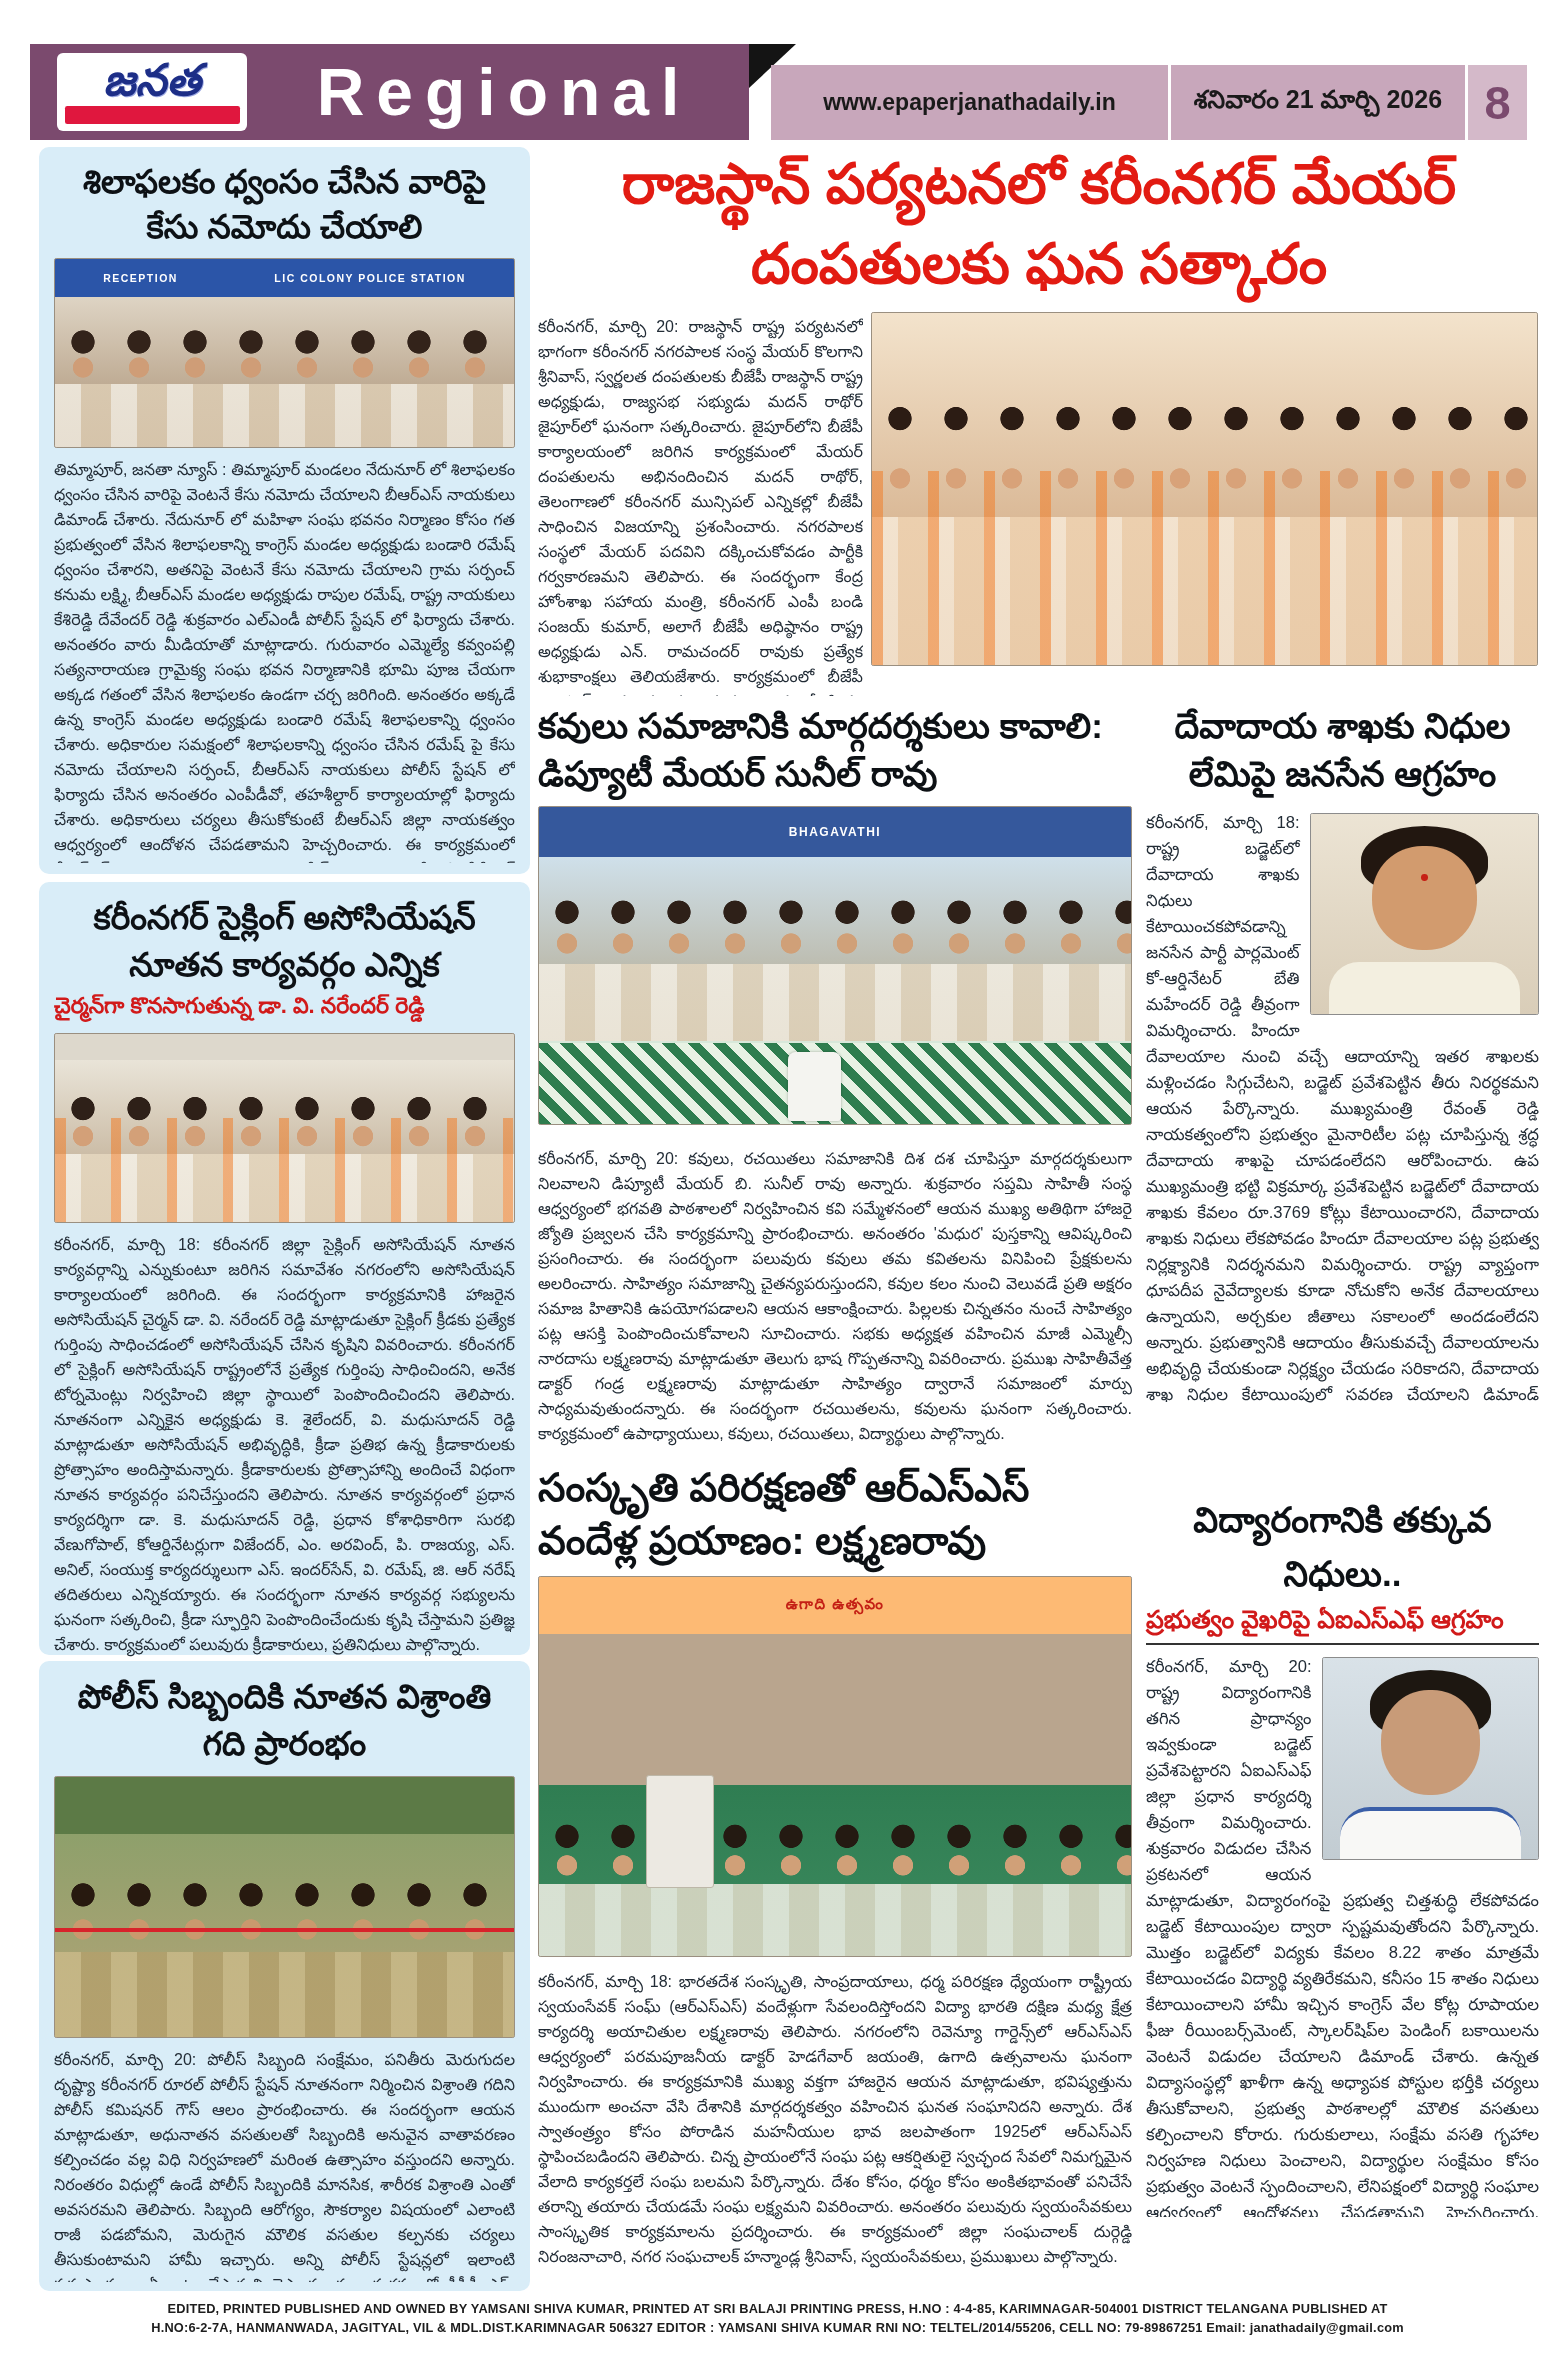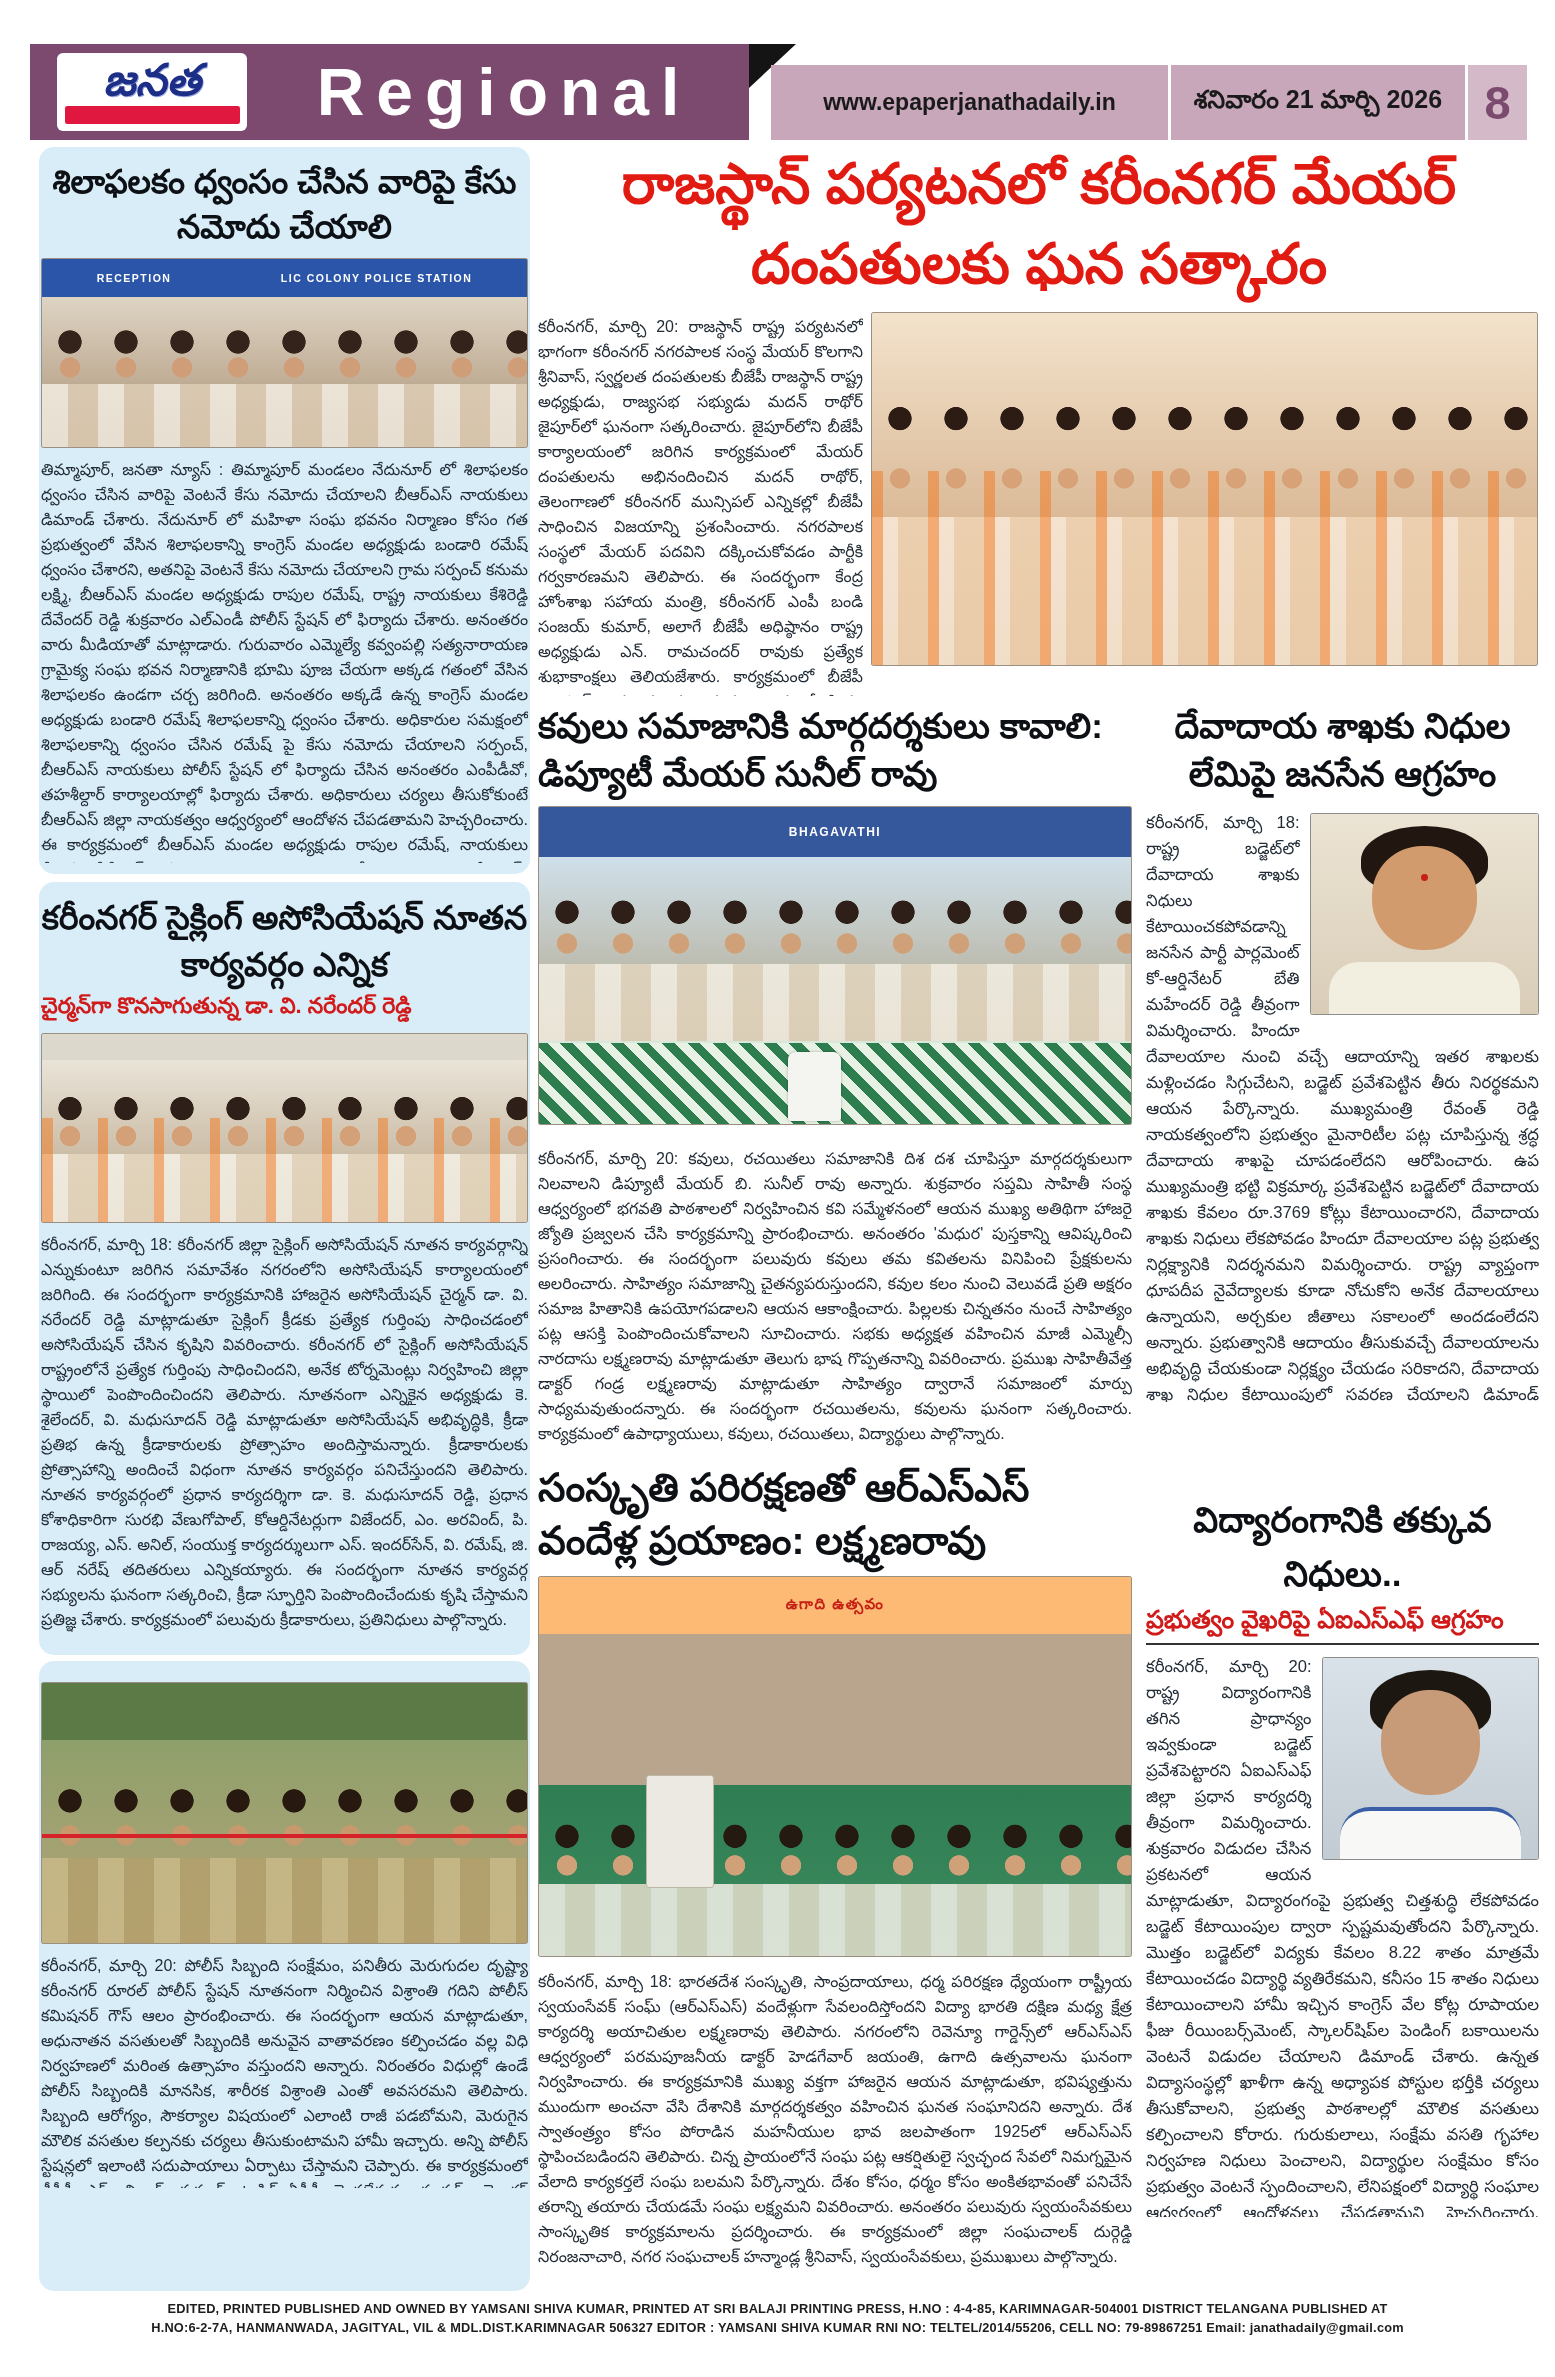--- a/index.html
+++ b/index.html
@@ -17,21 +17,21 @@
             font-size:66px;font-weight:bold;color:#fff;letter-spacing:12px;line-height:81px}
   .wedge{position:absolute;left:719px;top:0;width:47px;height:44px;background:#141414;
          clip-path:polygon(0 0,100% 0,0 100%)}
   .info-bar{position:absolute;left:741px;top:21px;width:756px;height:75px;background:#c8a7bb;display:flex;align-items:stretch}
   .info-cell{display:flex;align-items:center;justify-content:center;color:#1a1a1a}
   .cell-site{flex:1.35;border-right:3.8px solid #fff;font-size:23px;font-weight:bold}
   .cell-date{flex:1;border-right:3.8px solid #fff;font-size:25px;font-weight:bold}
   .cell-page{width:59px;font-size:47px;font-weight:bold;color:#7b4a6e;background:#d4b9c9}
 
   
-  .tint{position:absolute;background:#d9edf8;border-radius:15px;padding:12px 2px}
+  .tint{position:absolute;background:#d9edf8;border-radius:10px;padding:12px 15px}
   .hl{font-weight:bold;color:#0d1115;text-align:center}
   .hl-left{text-align:left}
   .sub-red{font-weight:bold;color:#d11a1a;}
   .body-txt{font-size:16px;line-height:25px;text-align:justify;color:#222c36;overflow:hidden}
   .rule{height:2.3px;background:#333;margin:7.5px 0 9px}
 
   
   .photo{position:relative;overflow:hidden;border:0.8px solid #9a8f80;background:#b9a58e;border-radius:2.3px}
   .strip{position:absolute;left:0;right:0;top:0;display:flex;align-items:center;justify-content:space-around;
          color:#fff;font-weight:bold;letter-spacing:1.5px}
@@ -148,20 +148,21 @@
     <div class="sub-red">చైర్మన్‌గా కొనసాగుతున్న డా. వి. నరేందర్ రెడ్డి</div>
     <div class="photo" style="--hair:#2e2018;--skin:#d3a078;--bg1:#e9e4d8;--bg2:#b7a184;--shirt1:#f6f2e8;--shirt2:#e6d8c0">
       <div class="strip" style="height:14%;background:#ddd8cc"></div>
       <div class="crowd" style="top:14%"></div>
       <div class="scarves"></div>
     </div>
     <div class="body-txt">కరీంనగర్, మార్చి 18: కరీంనగర్ జిల్లా సైక్లింగ్ అసోసియేషన్ నూతన కార్యవర్గాన్ని ఎన్నుకుంటూ జరిగిన సమావేశం నగరంలోని అసోసియేషన్ కార్యాలయంలో జరిగింది. ఈ సందర్భంగా కార్యక్రమానికి హాజరైన అసోసియేషన్ చైర్మన్ డా. వి. నరేందర్ రెడ్డి మాట్లాడుతూ సైక్లింగ్ క్రీడకు ప్రత్యేక గుర్తింపు సాధించడంలో అసోసియేషన్ చేసిన కృషిని వివరించారు. కరీంనగర్ లో సైక్లింగ్ అసోసియేషన్ రాష్ట్రంలోనే ప్రత్యేక గుర్తింపు సాధించిందని, అనేక టోర్నమెంట్లు నిర్వహించి జిల్లా స్థాయిలో పెంపొందించిందని తెలిపారు. నూతనంగా ఎన్నికైన అధ్యక్షుడు కె. శైలేందర్, వి. మధుసూదన్ రెడ్డి మాట్లాడుతూ అసోసియేషన్ అభివృద్ధికి, క్రీడా ప్రతిభ ఉన్న క్రీడాకారులకు ప్రోత్సాహం అందిస్తామన్నారు. క్రీడాకారులకు ప్రోత్సాహాన్ని అందించే విధంగా నూతన కార్యవర్గం పనిచేస్తుందని తెలిపారు. నూతన కార్యవర్గంలో ప్రధాన కార్యదర్శిగా డా. కె. మధుసూదన్ రెడ్డి, ప్రధాన కోశాధికారిగా సురభి వేణుగోపాల్, కోఆర్డినేటర్లుగా విజేందర్, ఎం. అరవింద్, పి. రాజయ్య, ఎస్. అనిల్, సంయుక్త కార్యదర్శులుగా ఎస్. ఇందర్‌సేన్, వి. రమేష్, జి. ఆర్ నరేష్ తదితరులు ఎన్నికయ్యారు. ఈ సందర్భంగా నూతన కార్యవర్గ సభ్యులను ఘనంగా సత్కరించి, క్రీడా స్ఫూర్తిని పెంపొందించేందుకు కృషి చేస్తామని ప్రతిజ్ఞ చేశారు. కార్యక్రమంలో పలువురు క్రీడాకారులు, ప్రతినిధులు పాల్గొన్నారు.</div>
   </div>
 
   <div class="tint art3">
+    <div class="hl">పోలీస్ సిబ్బందికి నూతన విశ్రాంతి గది ప్రారంభం</div>
     <div class="photo" style="--hair:#27190f;--skin:#c9996e;--bg1:#8ea06b;--bg2:#b6a478;--shirt1:#c9b988;--shirt2:#b3a06c">
       <div class="strip" style="height:22%;background:#5c7a46"></div>
       <div class="crowd" style="top:22%"></div>
       <div class="ribbon"></div>
     </div>
     <div class="body-txt">కరీంనగర్, మార్చి 20: పోలీస్ సిబ్బంది సంక్షేమం, పనితీరు మెరుగుదల దృష్ట్యా కరీంనగర్ రూరల్ పోలీస్ స్టేషన్ నూతనంగా నిర్మించిన విశ్రాంతి గదిని పోలీస్ కమిషనర్ గౌస్ ఆలం ప్రారంభించారు. ఈ సందర్భంగా ఆయన మాట్లాడుతూ, అధునాతన వసతులతో సిబ్బందికి అనువైన వాతావరణం కల్పించడం వల్ల విధి నిర్వహణలో మరింత ఉత్సాహం వస్తుందని అన్నారు. నిరంతరం విధుల్లో ఉండే పోలీస్ సిబ్బందికి మానసిక, శారీరక విశ్రాంతి ఎంతో అవసరమని తెలిపారు. సిబ్బంది ఆరోగ్యం, సౌకర్యాల విషయంలో ఎలాంటి రాజీ పడబోమని, మెరుగైన మౌలిక వసతుల కల్పనకు చర్యలు తీసుకుంటామని హామీ ఇచ్చారు. అన్ని పోలీస్ స్టేషన్లలో ఇలాంటి సదుపాయాలు ఏర్పాటు చేస్తామని చెప్పారు. ఈ కార్యక్రమంలో డీసీపీ ఎస్. విజయ్ కుమార్, ట్రాఫిక్ ఏసీపీ వెంకటేశ్వర్లు, రూరల్ ఇన్స్పెక్టర్ నిరంజన్ రెడ్డి, ఎస్ఐలు, సిబ్బంది, లఠారుద్ర తదితరులు పాల్గొన్నారు.</div>
   </div>
 
   <div class="kavulu">
     <div class="hl hl-left">కవులు సమాజానికి మార్గదర్శకులు కావాలి: డిప్యూటీ మేయర్ సునీల్ రావు</div>

